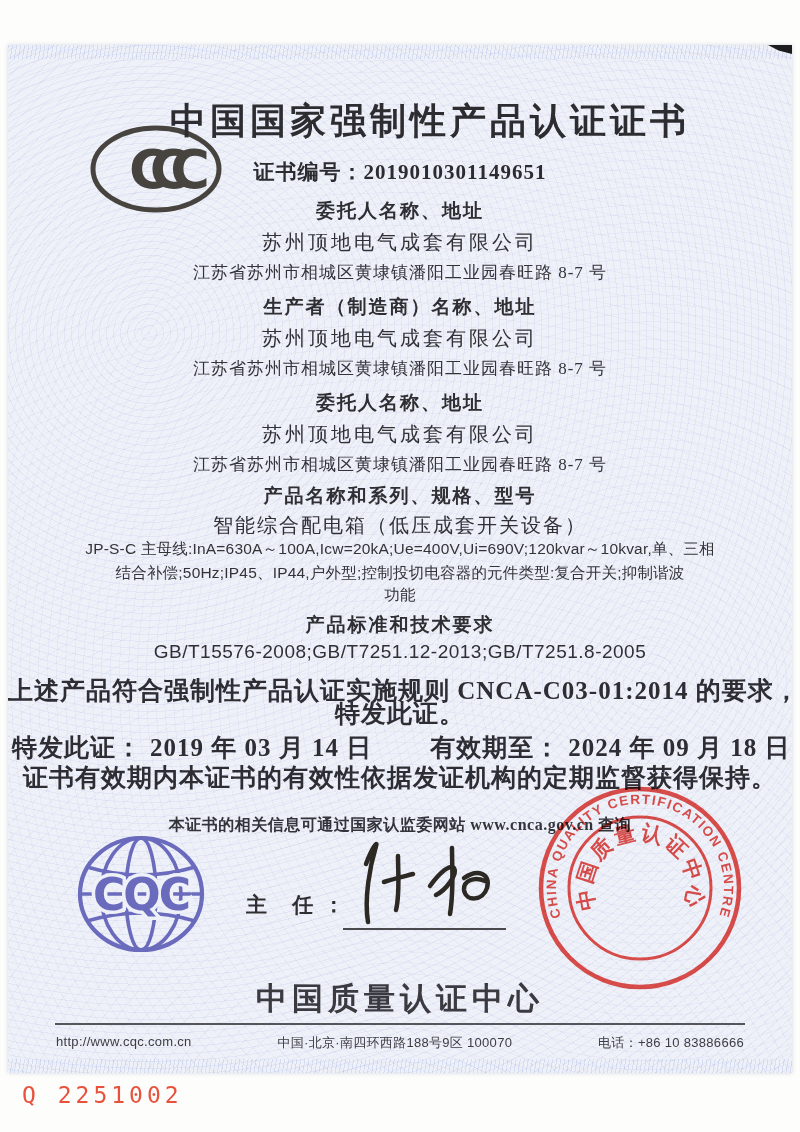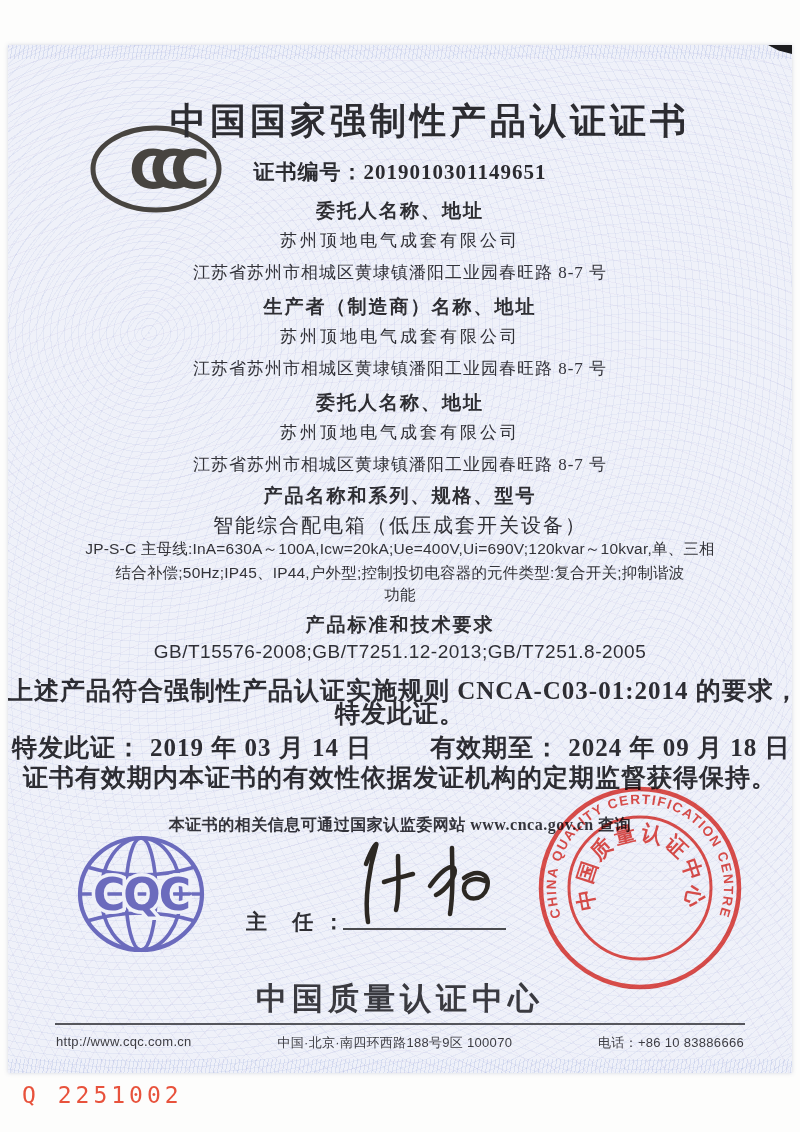--- a/index.html
+++ b/index.html
@@ -31,34 +31,34 @@
   }
   
   .row{position:absolute;left:0;width:100%;text-align:center;white-space:nowrap;}
   .title{
     font-family:"Liberation Sans","DejaVu Sans",sans-serif;
     font-size:36px;font-weight:bold;letter-spacing:4px;color:#2c2c31;
     transform:translateX(30px);
   }
   .certno{font-size:21px;font-weight:bold;letter-spacing:1px;color:#2b2b30;}
   .sec-head{font-size:19px;font-weight:bold;letter-spacing:2px;color:#2e2e33;}
-  .company{font-size:17px;letter-spacing:3px;color:#303036;}
+  .company{font-size:20px;letter-spacing:3px;color:#303036;}
   .address{font-size:17px;letter-spacing:1px;color:#33333a;}
   .product{font-size:20px;letter-spacing:2px;color:#303036;}
   .spec{font-family:"Liberation Sans","DejaVu Sans",sans-serif;font-size:15.5px;letter-spacing:.2px;color:#333338;}
   .standards{font-family:Liberation Sans, sans-serif;font-size:19px;letter-spacing:.5px;color:#2f2f35;}
   .bold-note{font-size:25px;font-weight:bold;letter-spacing:1px;color:#2d2d33;}
   .info-note{font-size:16px;font-weight:bold;letter-spacing:.5px;color:#33333a;}
   .dates-row span{margin:0 4px;}
   .gap{display:inline-block;width:42px;}
   
   .cqc-logo{position:absolute;left:67px;top:788px;width:132px;height:122px;}
   .director{
     position:absolute;left:238px;top:846px;font-size:21px;font-weight:bold;
-    letter-spacing:10px;color:#2e2e33;white-space:nowrap;margin-top:17px;
+    letter-spacing:10px;color:#2e2e33;white-space:nowrap;
   }
   .signature{position:absolute;left:338px;top:793px;width:162px;height:92px;}
   .sig-underline{position:absolute;left:335px;top:883px;width:163px;height:2px;background:#4a4a4e;}
   
   .seal{position:absolute;left:527px;top:738px;width:210px;height:210px;opacity:.92;mix-blend-mode:multiply;}
   
   .footer-org{
     font-family:"Liberation Sans","DejaVu Sans",sans-serif;
     font-size:31px;font-weight:bold;letter-spacing:5px;color:#3a3a40;
   }

